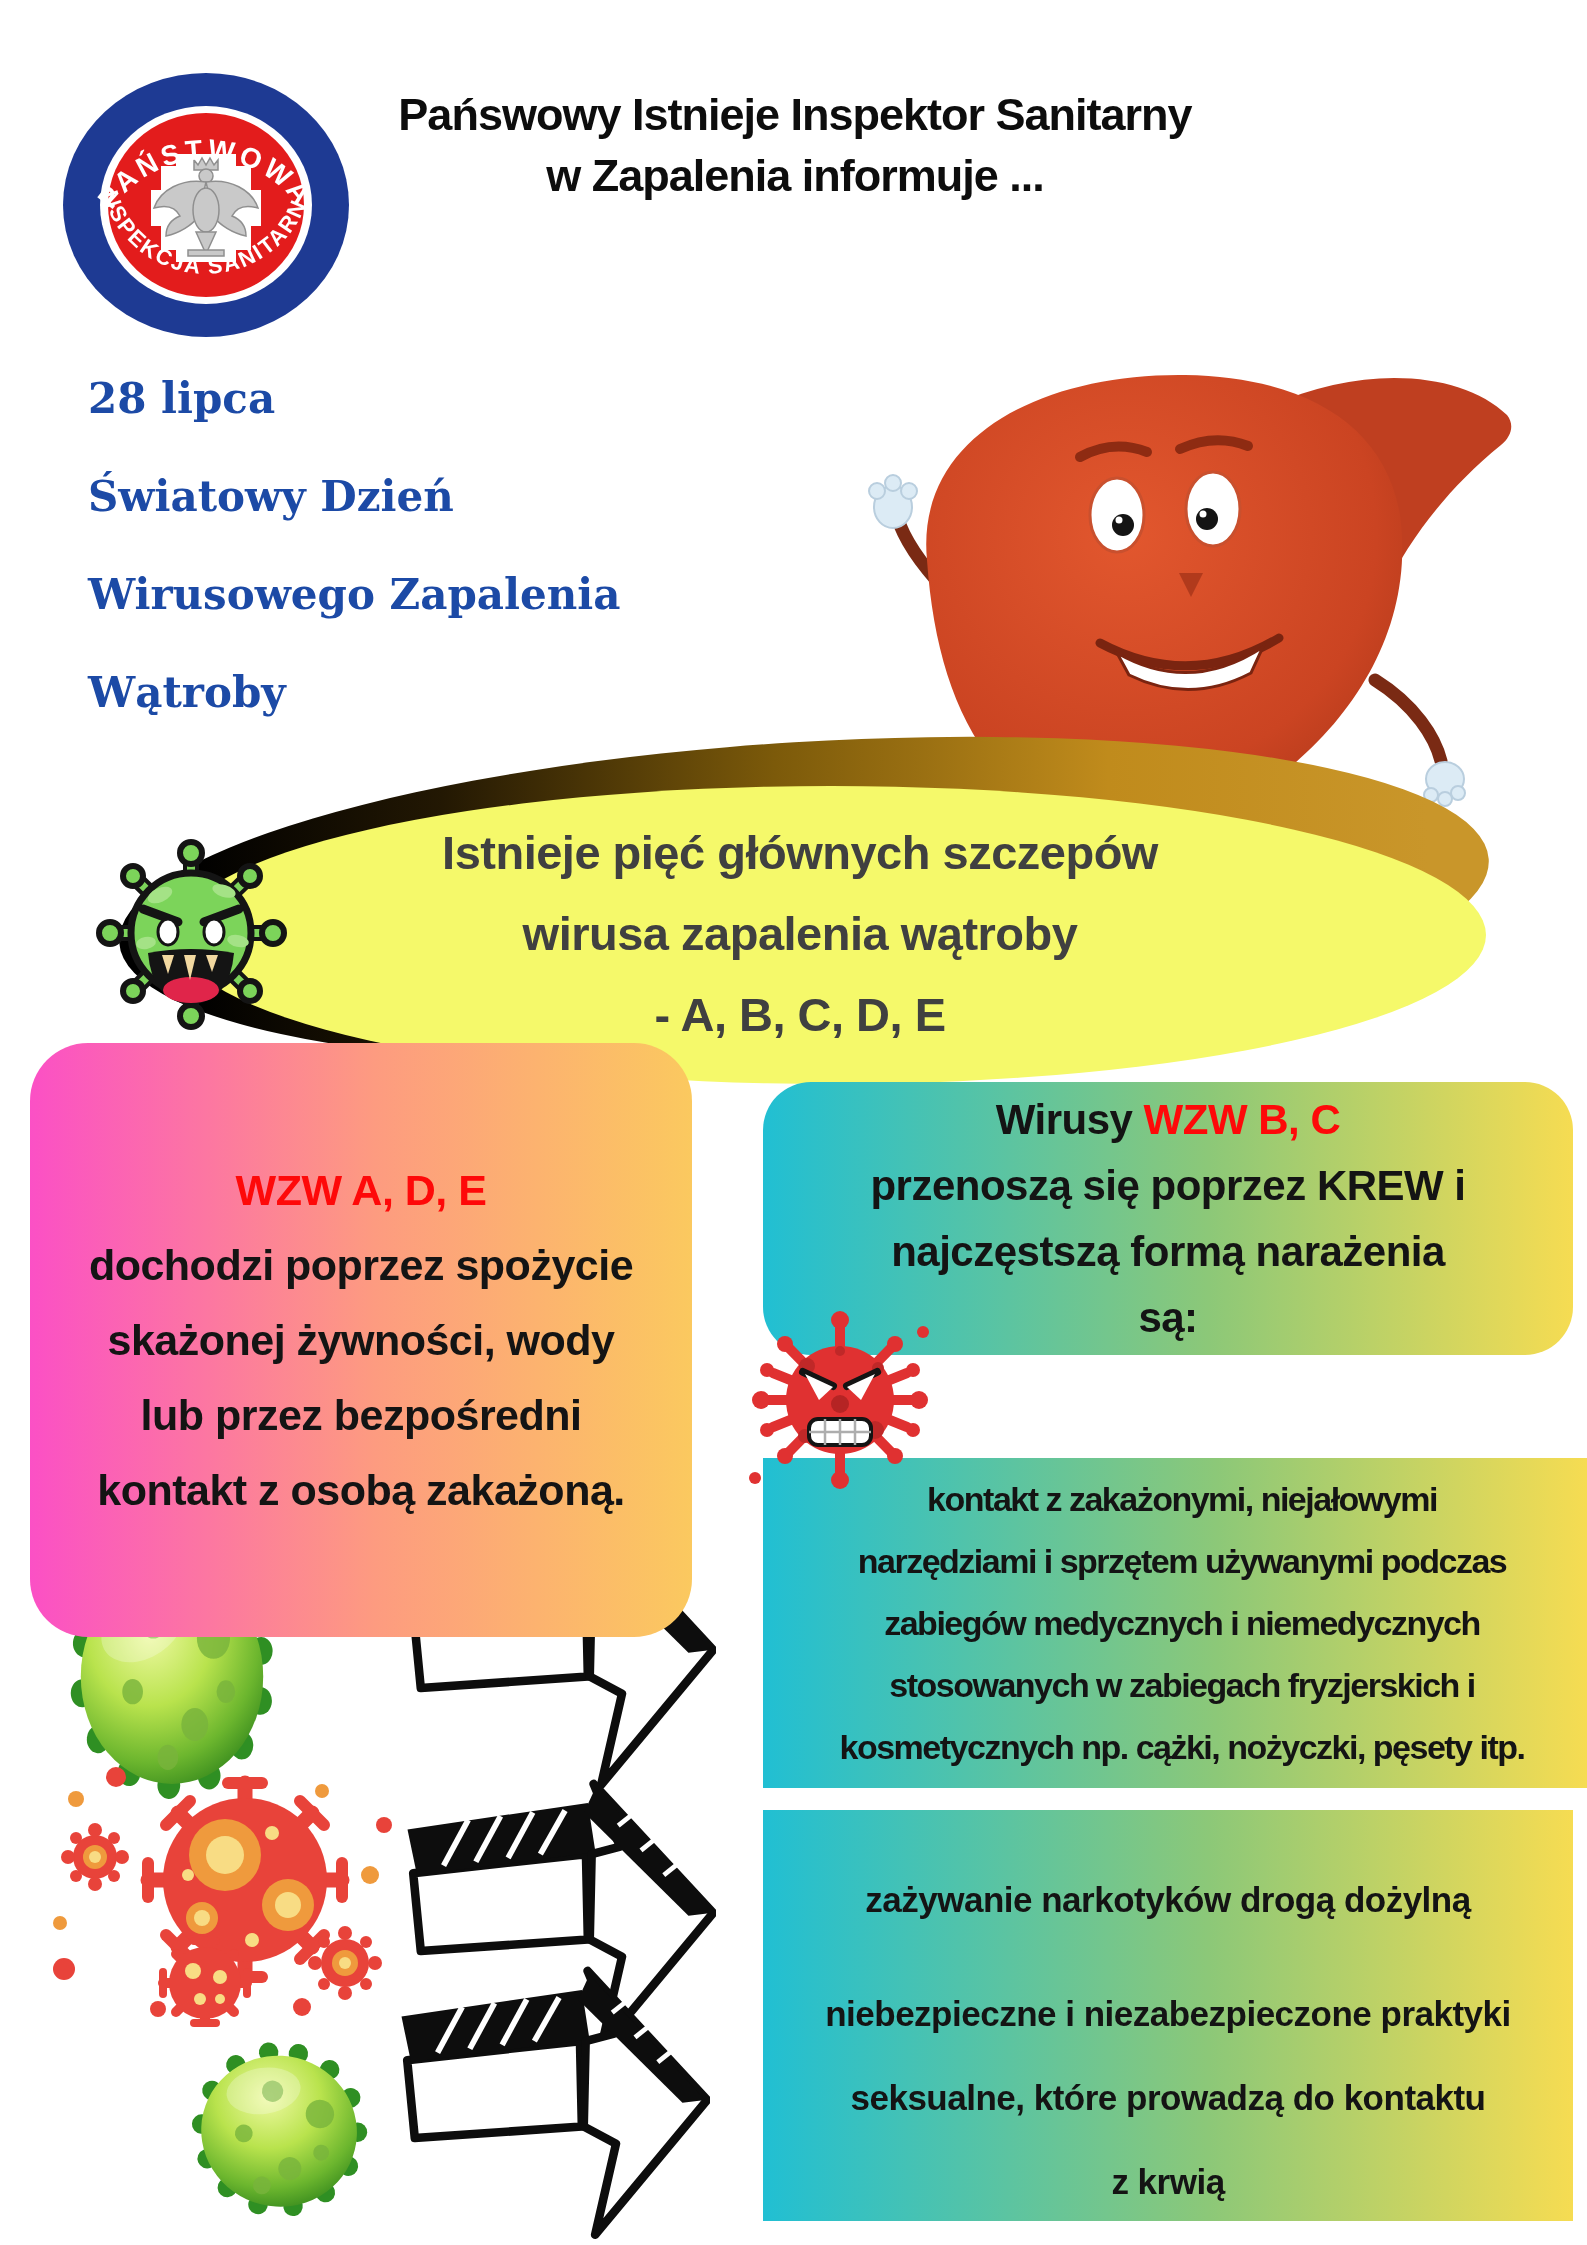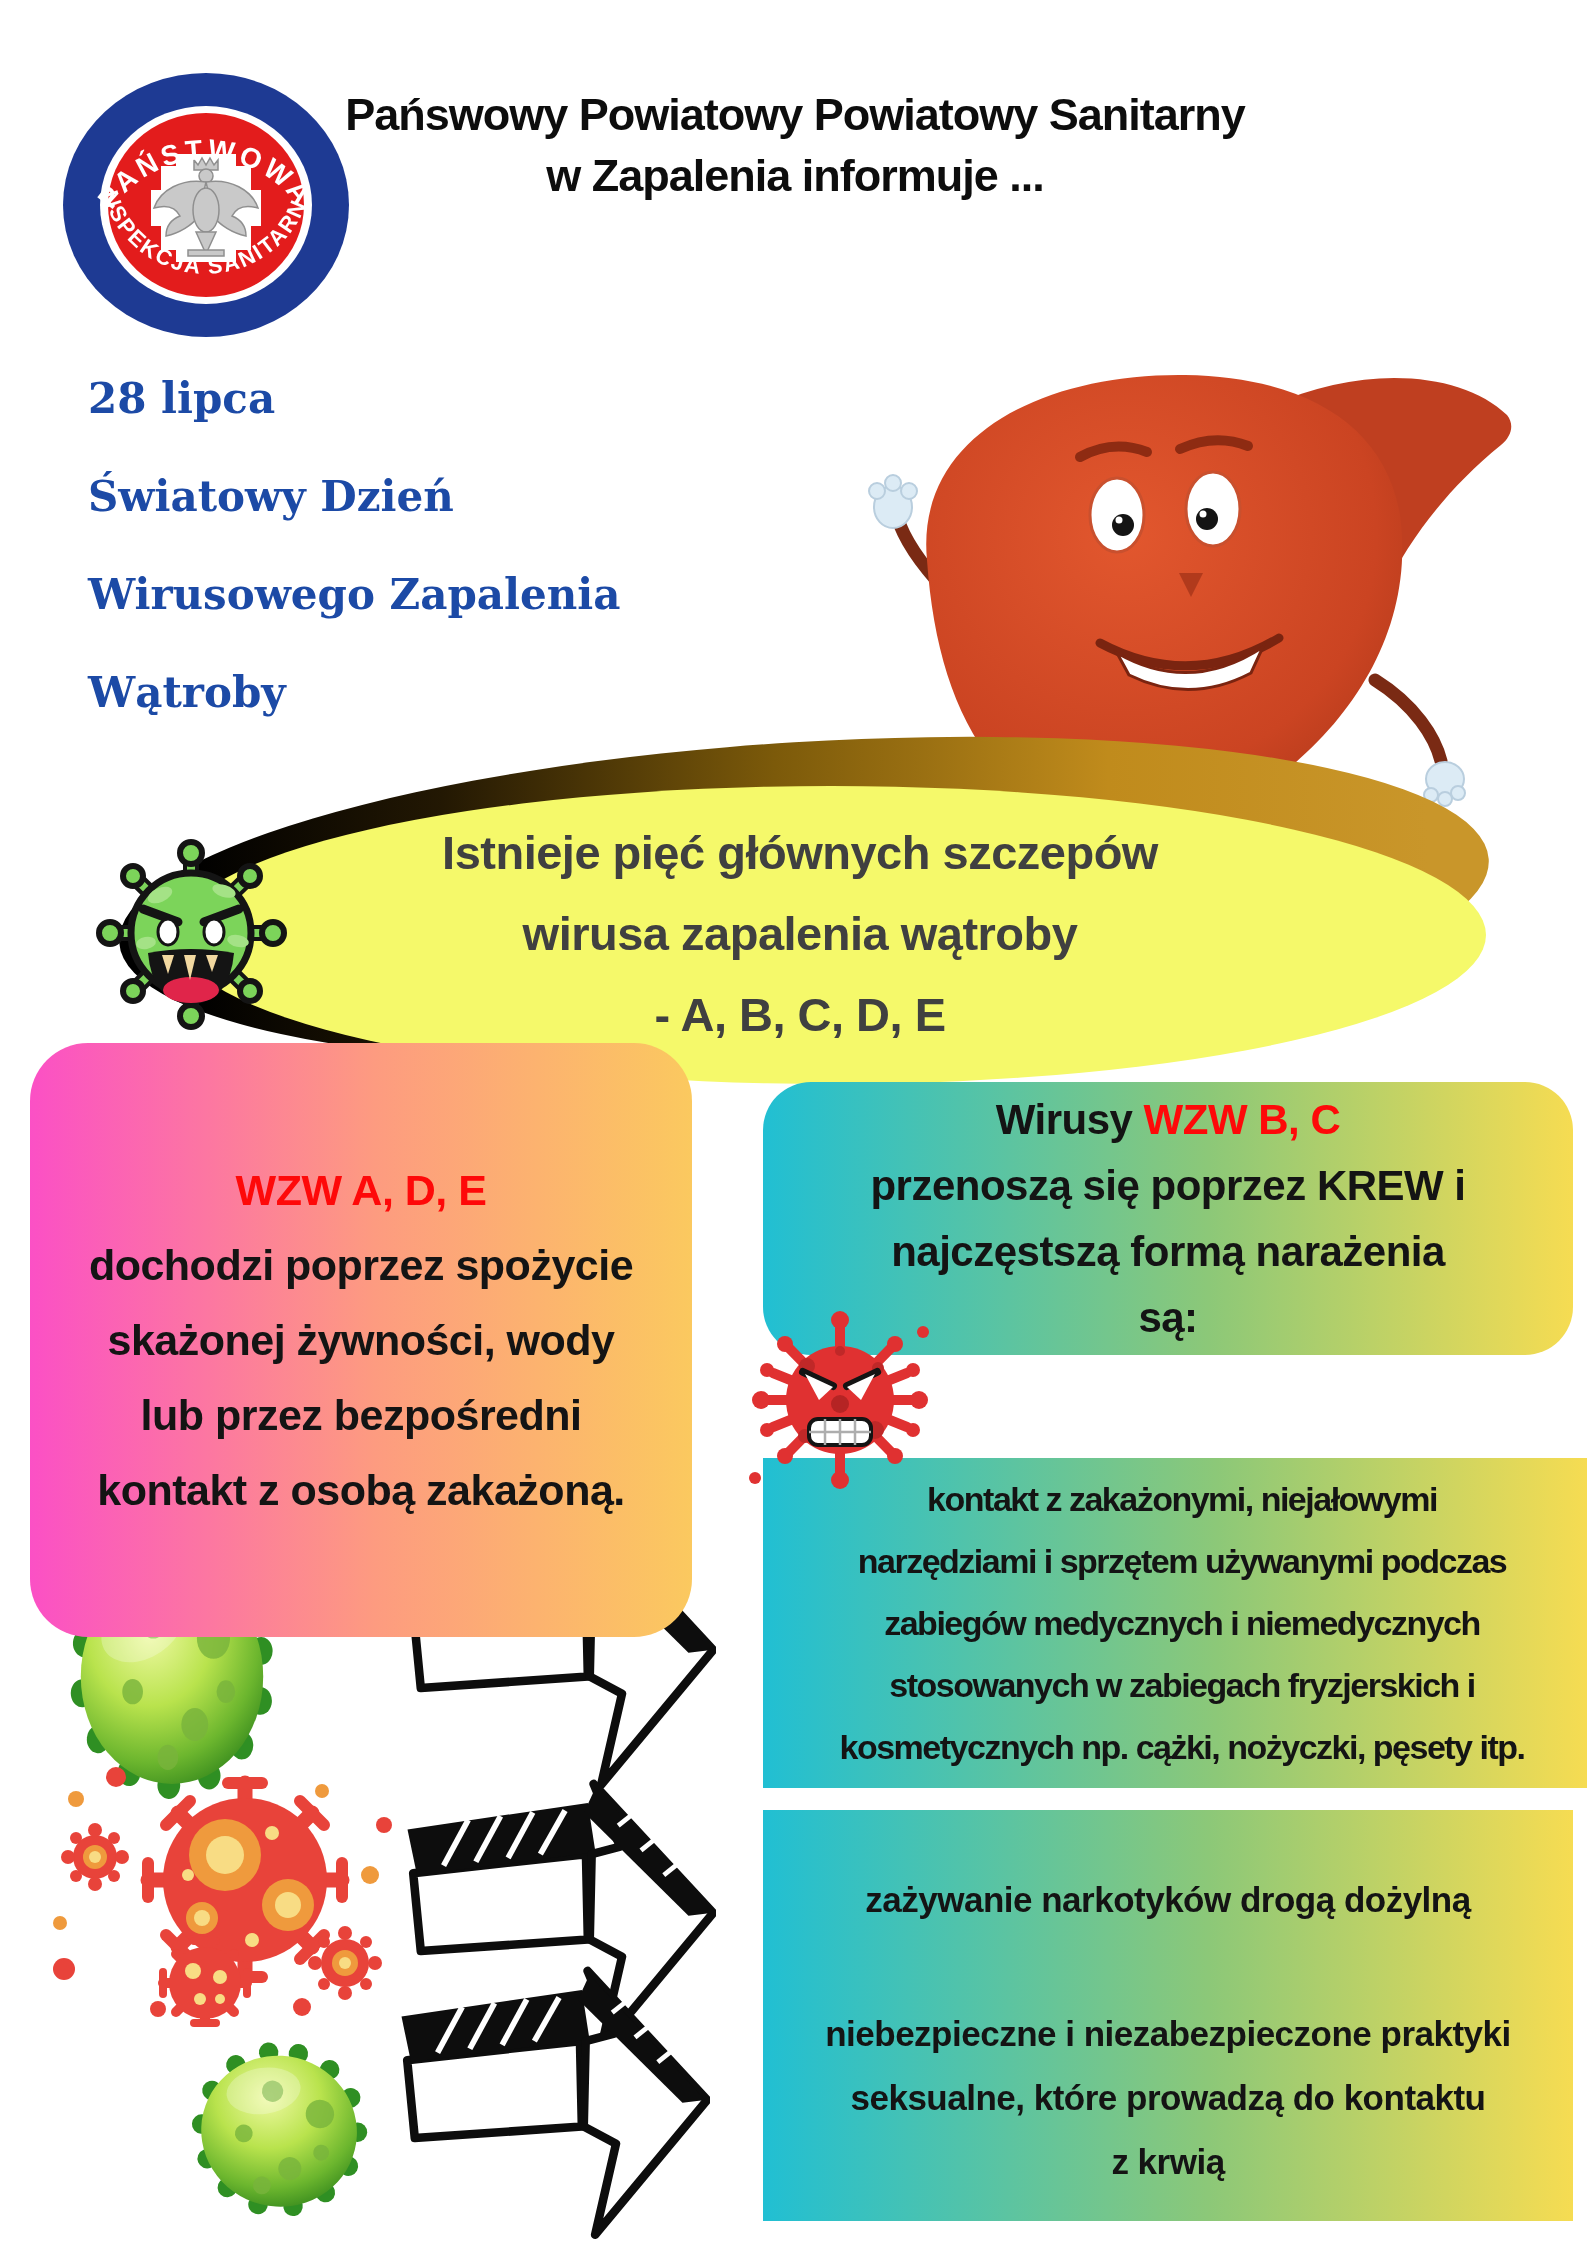--- a/index.html
+++ b/index.html
@@ -28,21 +28,21 @@
     font-weight:bold;font-size:43px;line-height:75px;color:#141414;letter-spacing:-0.5px;}
   
   .teal{background:linear-gradient(90deg,#21bfd3,#8cc878 55%,#f6dc52);}
   .wirusy-box{left:763px;top:1082px;width:810px;height:273px;border-radius:48px;z-index:5;
     display:flex;flex-direction:column;justify-content:center;text-align:center;
     font-weight:bold;font-size:42px;line-height:66px;color:#141414;letter-spacing:-0.5px;}
   .lbox{left:763px;width:810px;display:flex;flex-direction:column;justify-content:center;
         text-align:center;font-weight:bold;color:#141414;z-index:5;}
   .lbox1{top:1458px;height:330px;font-size:34px;line-height:62px;letter-spacing:-1.5px;padding-left:14px;}
   .lbox2{top:1810px;height:180px;font-size:35px;line-height:46px;letter-spacing:-0.5px;}
-  .lbox3{top:1975px;height:246px;font-size:35px;line-height:64px;letter-spacing:-0.5px;}
+  .lbox3{top:1975px;height:246px;font-size:35px;line-height:64px;letter-spacing:-0.5px;gap:20px;}
   .lbox div, .pink-box div, .wirusy-box div, .banner-text div{white-space:nowrap;}
   .red-t{color:#fe0909;}
   svg{display:block;}
   .z1{z-index:1}.z2{z-index:2}.z3{z-index:3}.z4{z-index:4}.z6{z-index:6}
 </style>
 </head>
 <body>
 
 <svg width="0" height="0" style="position:absolute" aria-hidden="true">
   <defs>
@@ -131,21 +131,21 @@
   <path id="arcBot" d="M 44,128 A 106,104 0 0 0 248,128" fill="none"></path>
   <text font-family="Liberation Sans, sans-serif" font-size="28" font-weight="bold" fill="#ffffff" letter-spacing="4">
     <textPath href="#arcTop" startOffset="50%" text-anchor="middle">PAŃSTWOWA</textPath>
   </text>
   <text font-family="Liberation Sans, sans-serif" font-size="22" font-weight="bold" fill="#ffffff" letter-spacing="2">
     <textPath href="#arcBot" startOffset="50%" text-anchor="middle">INSPEKCJA SANITARNA</textPath>
   </text>
 </svg>
 
 <div class="abs hdr">
-  <div>Pańswowy Powiatowy Powiatowy Sanitarny</div>
+  <div>Pańswowy Istnieje Inspektor Sanitarny</div>
   <div>w Zapalenia informuje ...</div>
 </div>
 
 <div class="abs title" style="color:#1c4aa6">
   <div>28 lipca</div>
   <div>Światowy Dzień</div>
   <div>Wirusowego Zapalenia</div>
   <div>Wątroby</div>
 </div>
 

